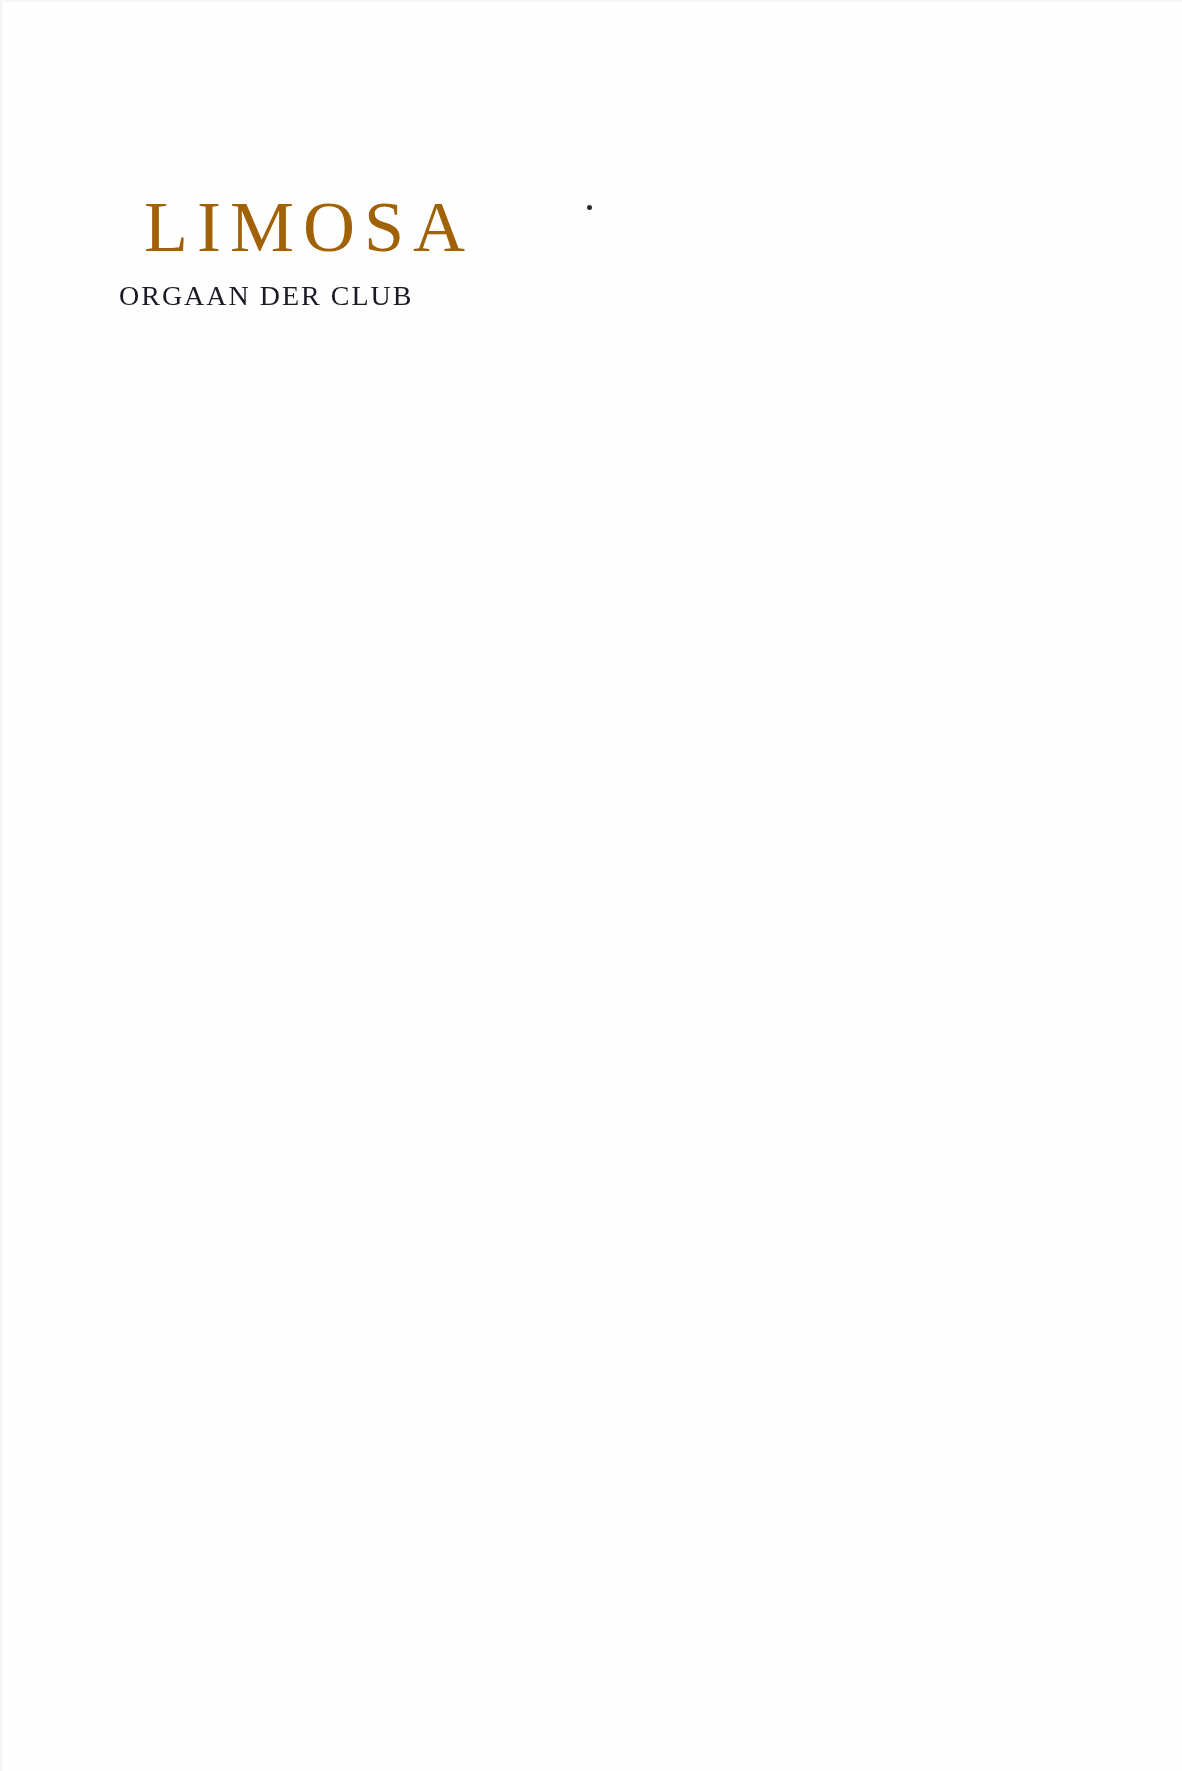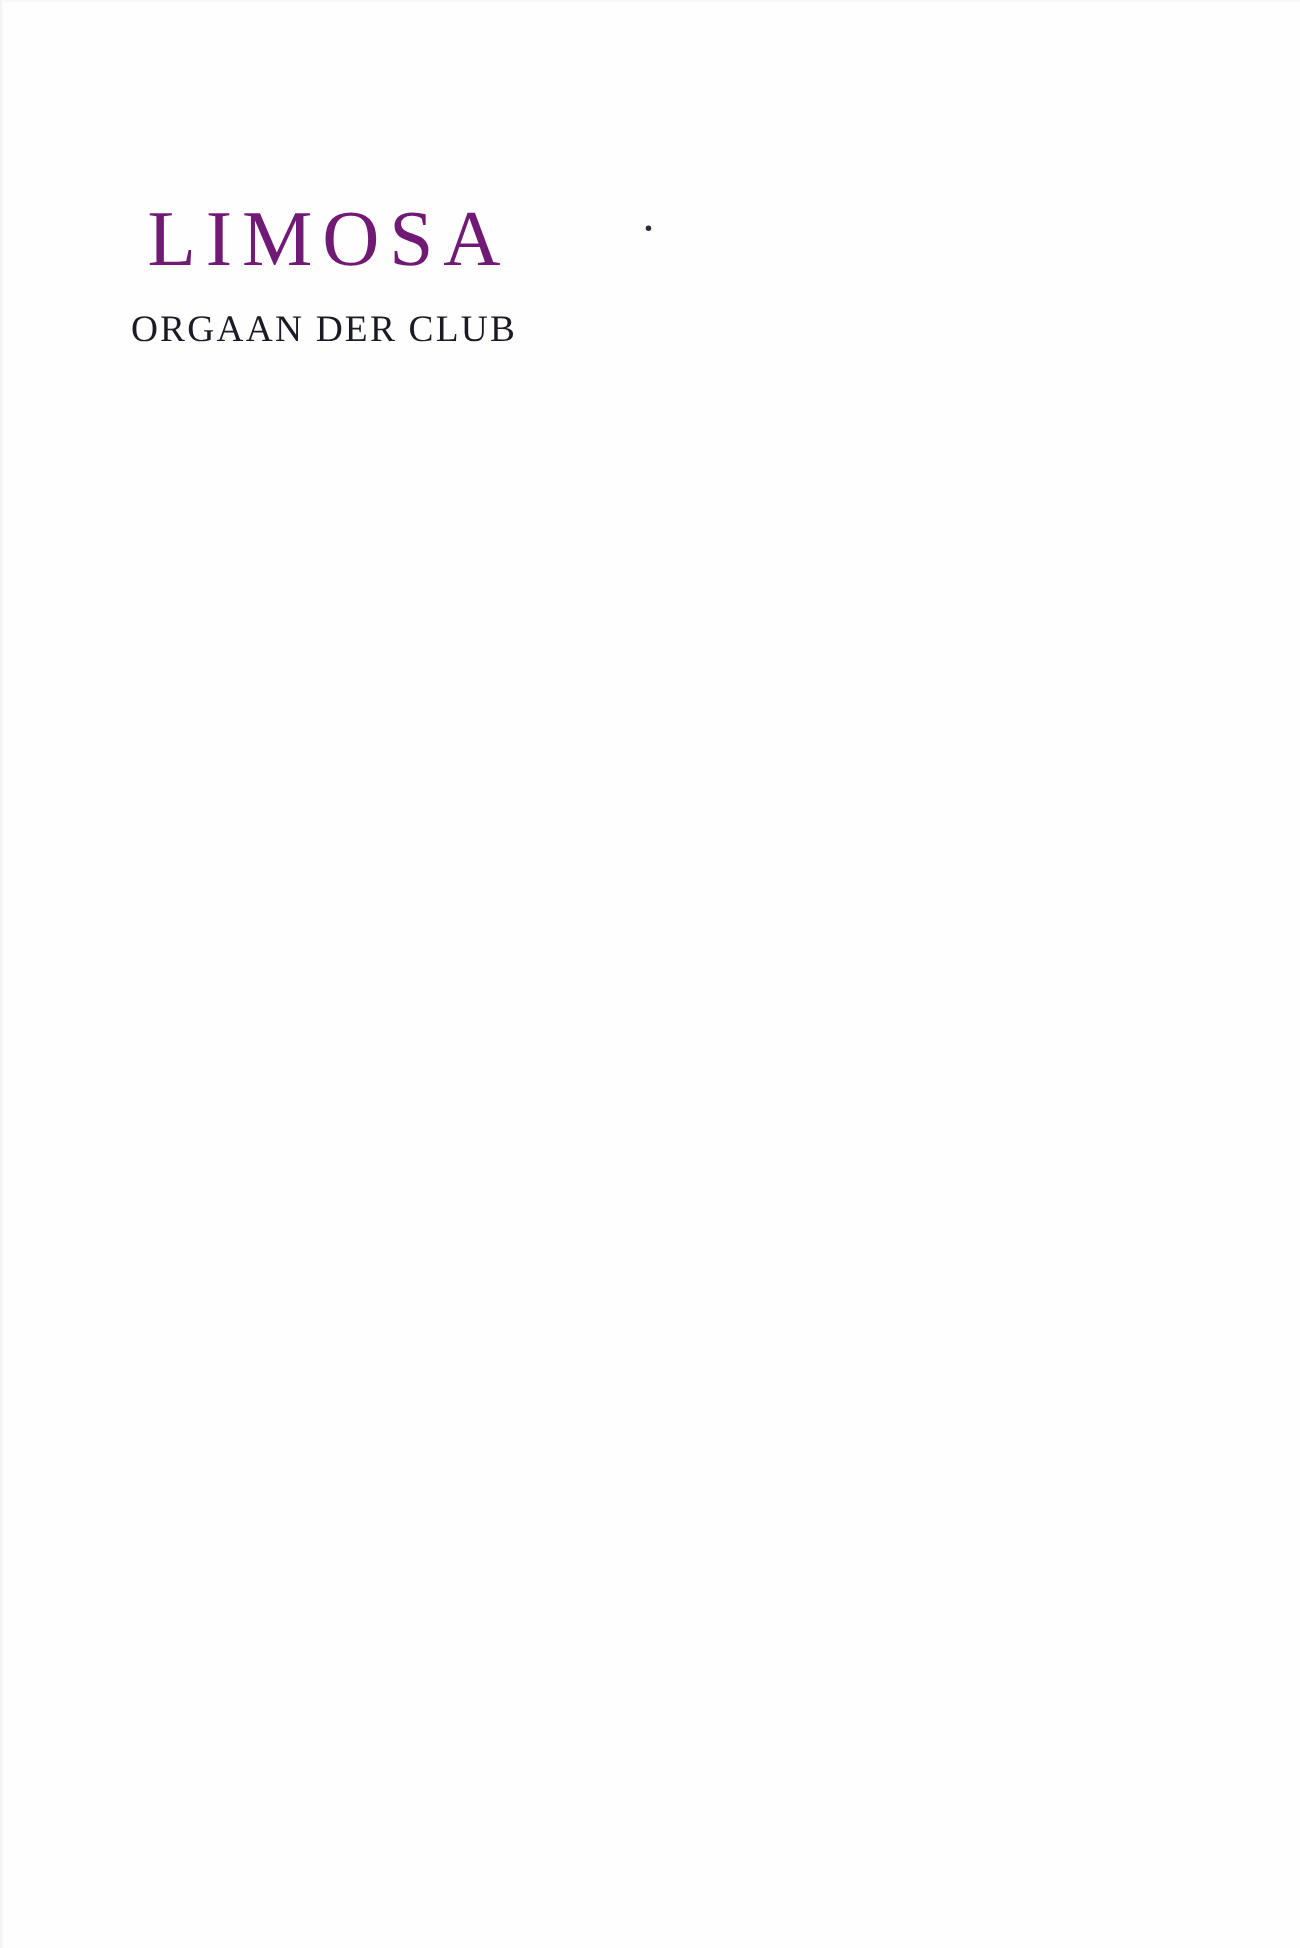--- a/index.html
+++ b/index.html
@@ -27,23 +27,23 @@
     left: 128px;
     top: 175px;
     width: 900px;
   }
 
   .journal-title {
     font-family: "Liberation Serif", serif;
     font-size: 72px;
     line-height: 1.0;
     letter-spacing: 9px;
-    color: #701a75;
+    color: #a16207;
     font-weight: 400;
-    margin: 6px;
+    margin: 16px;
     white-space: nowrap;
   }
 
   .title-dot {
     position: absolute;
     left: 587px;
     top: 205px;
     width: 5px;
     height: 5px;
     background: #2a2a33;
@@ -52,21 +52,21 @@
 
   .subtitle-block {
     position: absolute;
     left: 119px;
     top: 278px;
     width: 920px;
   }
 
   .subtitle-line {
     font-family: "Liberation Serif", serif;
-    font-size: 34px;
+    font-size: 28px;
     line-height: 1.28;
     letter-spacing: 2.0px;
     color: #1b1b26;
     font-weight: 400;
     white-space: nowrap;
   }
 
   .subtitle-line.second {
     letter-spacing: 1.7px;
   }

